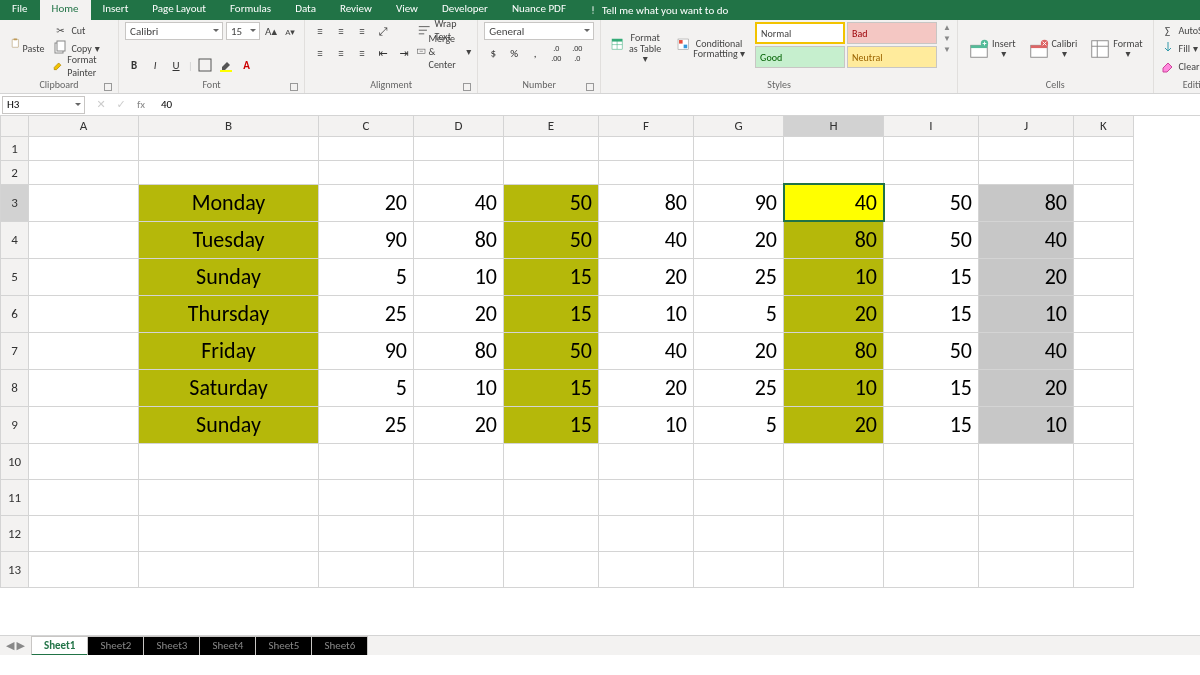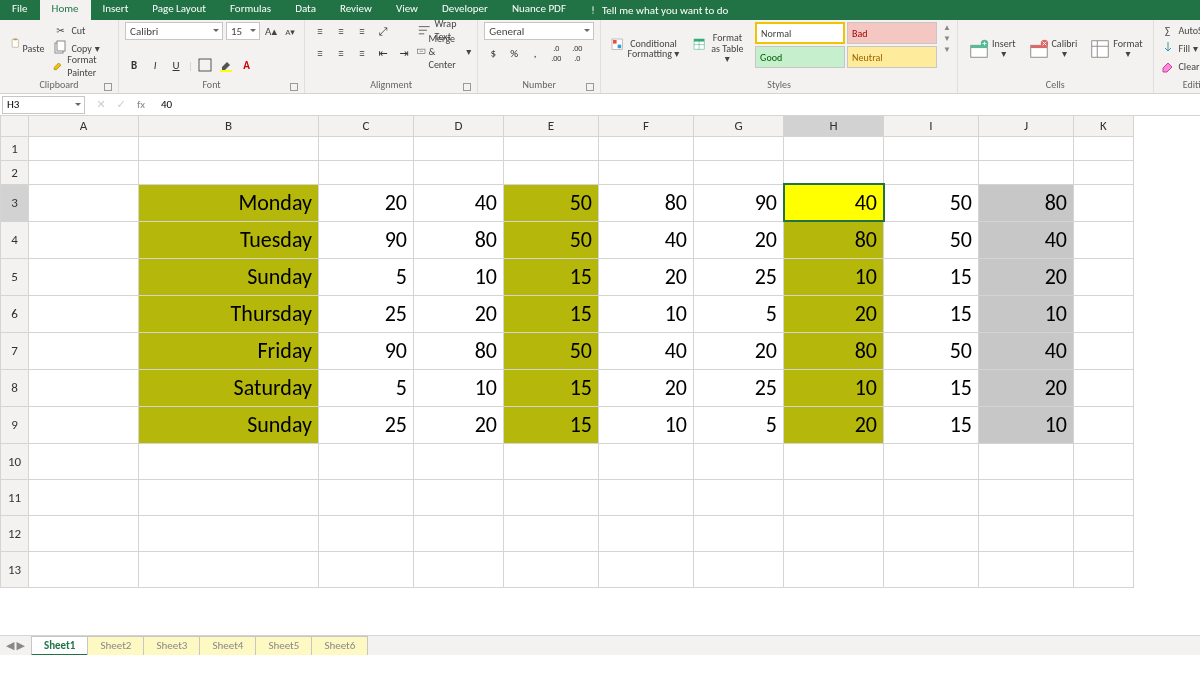--- a/index.html
+++ b/index.html
@@ -47,31 +47,31 @@
   
   .grid-wrapper { position:relative; height:539px; overflow:hidden; }
   table.grid { border-collapse:collapse; table-layout:fixed; }
   .grid th, .grid td { border:1px solid #d4d4d4; font-weight:normal; }
   .grid thead th { background:#f3f2f1; height:20px; font-size:13px; color:#333; text-align:center; border-top:none; }
   .col-hdr.sel-col { background:#d2d2d2; }
   .corner { width:28px; background:#f3f2f1; border:1px solid #d4d4d4; }
   .row-hdr { background:#f3f2f1; width:28px; text-align:center; font-size:13px; color:#333; }
   .row-hdr.sel-row { background:#d2d2d2; }
   td.cell { height:36px; padding:0 6px; font-size:22px; font-family:Calibri, Arial, sans-serif; text-align:right; color:#000; background:#fff; }
-  td.cell.left { text-align:right; }
+  td.cell.left { text-align:center; }
   td.cell.olive { background:#b5b80a; }
   td.cell.grey { background:#c7c7c7; }
   td.cell.yellow { background:#ffff00; }
   td.cell.active { outline:2px solid #217346; outline-offset:-1px; }
   tr.datarow td.cell { height:37px; }
 
   
   .sheet-tabs { position:absolute; left:0; right:0; bottom:0; height:20px; background:#f3f2f1; border-top:1px solid #d4d4d4; display:flex; align-items:center; font-size:11px; }
   .nav-arrows { display:flex; gap:2px; padding:0 6px; color:#888; }
-  .sheet-tab { padding:2px 12px; border:1px solid #c8c6c4; border-bottom:none; background:#fef9c3; color:#888; margin-right:-1px; }
+  .sheet-tab { padding:2px 12px; border:1px solid #c8c6c4; border-bottom:none; background:#000000; color:#888; margin-right:-1px; }
   .sheet-tab.active { background:#fff; color:#217346; font-weight:600; border-bottom:2px solid #217346; }
 </style>
 </head>
 <body>
 
 <div class="tab-bar">
   <div id="tabs-container" style="display: flex;">
       <div class="tab">File</div>
       <div class="tab active">Home</div>
       <div class="tab">Insert</div>
@@ -212,34 +212,34 @@
         <button style="font-size:8px">.00<br>.0</button>
       </div>
     </div>
     <div class="group-label"><span>Number</span><span class="launcher"></span></div>
   </div>
 
   <div class="group">
     <div class="group-body">
       <div class="bigbtn">
         <span class="ico"><svg viewBox="0 0 24 24">
-              <rect x="2" y="2" width="20" height="20" fill="#fff" stroke="#888"></rect>
-              <rect x="4" y="4" width="7" height="7" fill="#e74c3c"></rect>
-              <rect x="13" y="13" width="7" height="7" fill="#3498db"></rect>
-            </svg></span>
-        <span class="lbl"><span>Conditional Formatting</span> ▾</span>
-      </div>
-      <div class="bigbtn">
-        <span class="ico"><svg viewBox="0 0 24 24">
               <rect x="2" y="2" width="20" height="20" fill="#fff" stroke="#3a7"></rect>
               <rect x="2" y="2" width="20" height="5" fill="#3a7"></rect>
               <line x1="2" y1="13" x2="22" y2="13" stroke="#3a7"></line>
               <line x1="12" y1="2" x2="12" y2="22" stroke="#3a7"></line>
             </svg></span>
         <span class="lbl"><span>Format as Table</span> ▾</span>
+      </div>
+      <div class="bigbtn">
+        <span class="ico"><svg viewBox="0 0 24 24">
+              <rect x="2" y="2" width="20" height="20" fill="#fff" stroke="#888"></rect>
+              <rect x="4" y="4" width="7" height="7" fill="#e74c3c"></rect>
+              <rect x="13" y="13" width="7" height="7" fill="#3498db"></rect>
+            </svg></span>
+        <span class="lbl"><span>Conditional Formatting</span> ▾</span>
       </div>
       <div class="styles-gallery">
         <div class="style-cell style-normal">Normal</div>
         <div class="style-cell style-bad">Bad</div>
         <div class="style-cell style-good">Good</div>
         <div class="style-cell style-neutral">Neutral</div>
       </div>
       <div class="col" style="justify-content:center;gap:1px;color:#888;font-size:8px;padding-left:2px">
         <span>▲</span>
         <span>▼</span>

